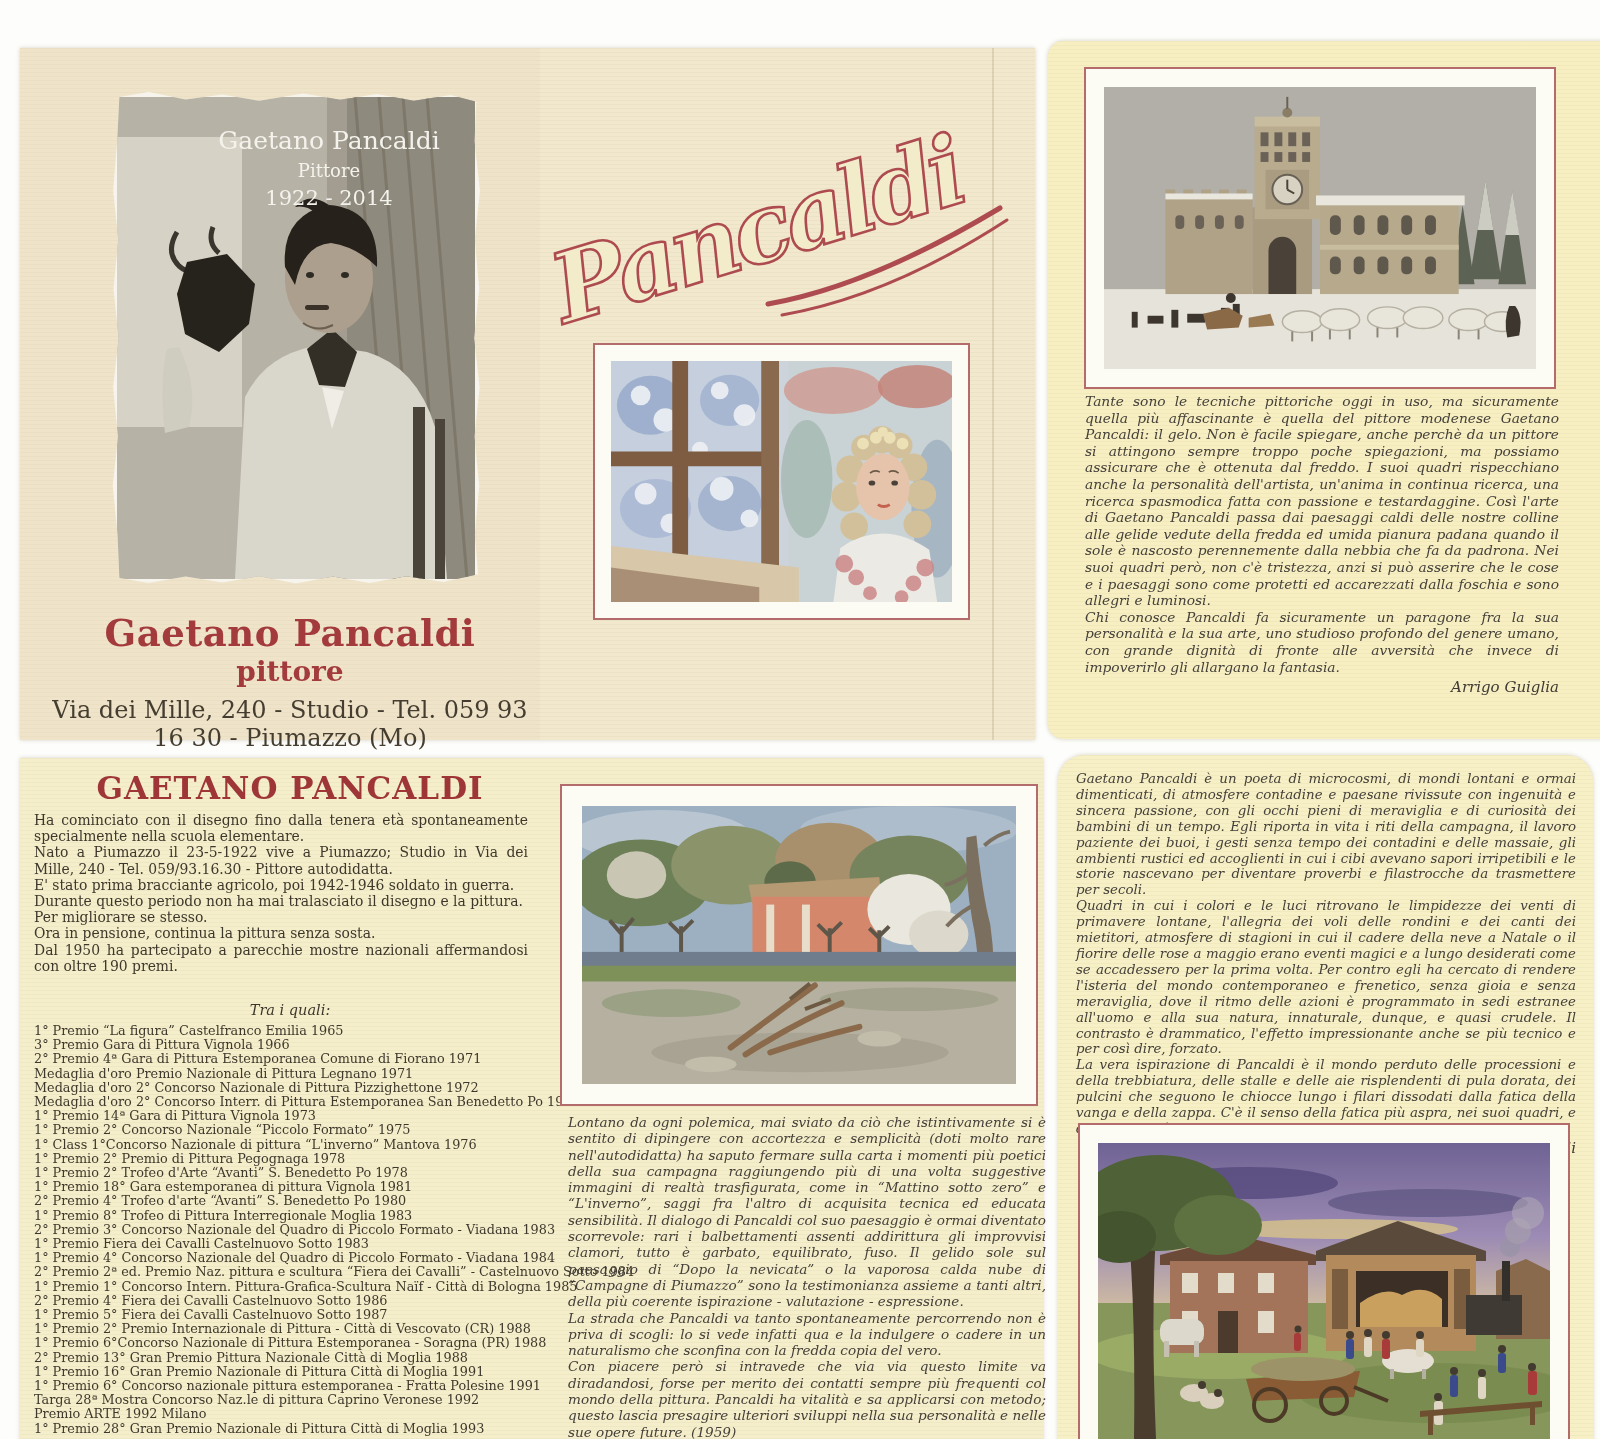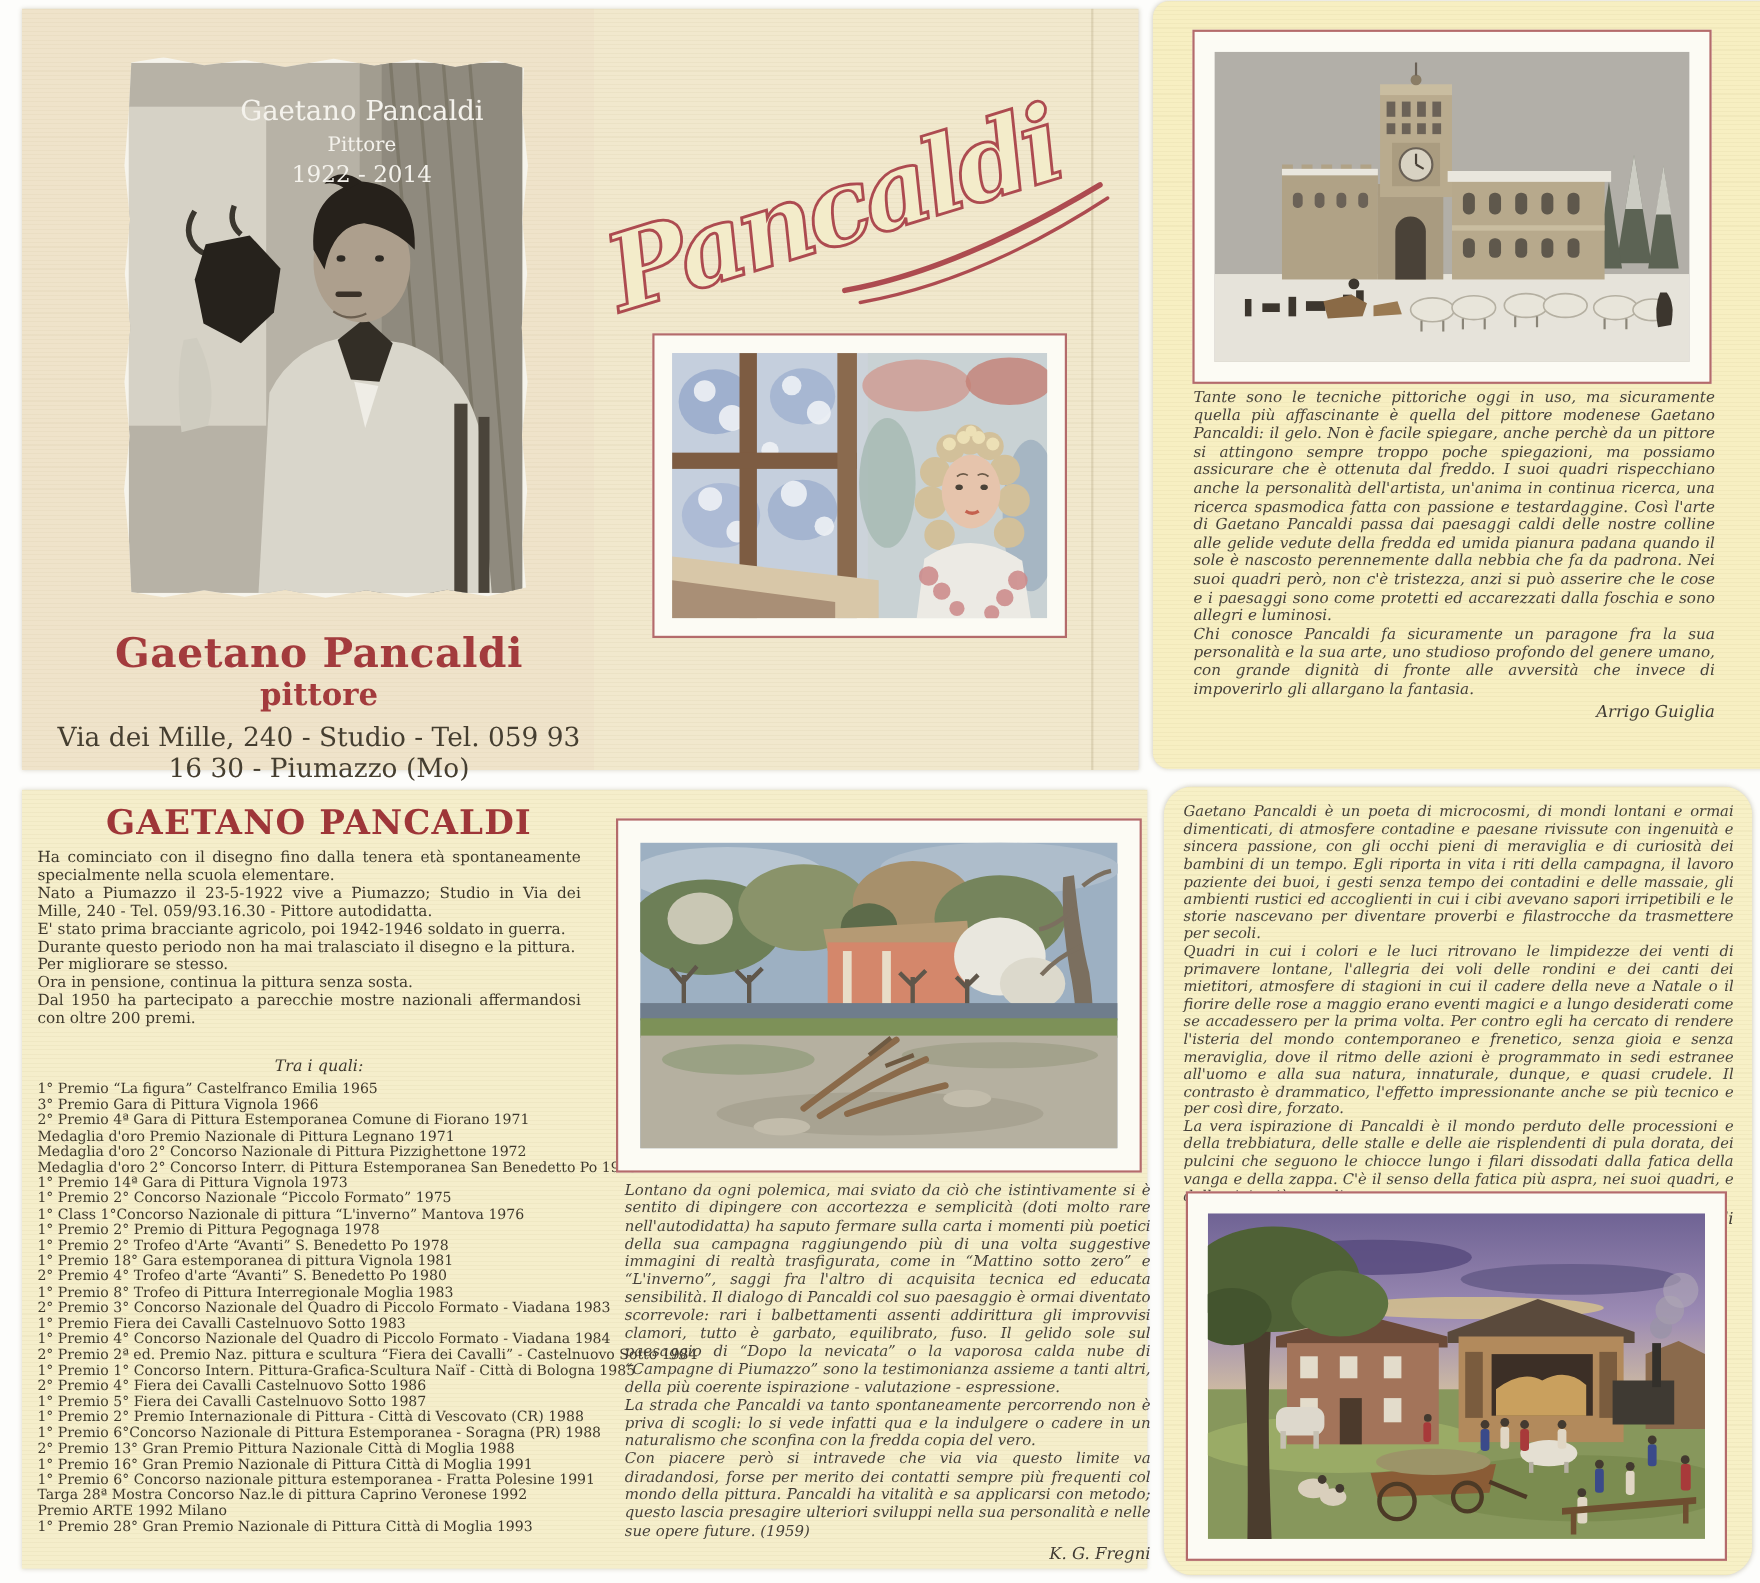--- a/index.html
+++ b/index.html
@@ -1,20 +1,20 @@
 <!DOCTYPE html>
 <html><head>
 <meta charset="utf-8">
 <title>Gaetano Pancaldi — pittore</title>
 <style>
   html,body{margin:0;padding:0;background:#ffffff;}
   #stage{position:relative;width:1600px;height:1439px;background:#fdfdfb;overflow:hidden;
          font-family:"DejaVu Serif","Liberation Serif",serif;color:#403a2e;}
   .sheet{position:absolute;box-shadow:0 0 4px rgba(90,80,40,.25);
-         background-image:repeating-linear-gradient(to bottom, rgba(130,115,55,.05) 0 1px, rgba(0,0,0,0) 1px 4px);}
+         background-image:repeating-linear-gradient(to bottom, rgba(130,115,55,.05) 0 1px, rgba(0,0,0,0) 1px 4px);margin-top:40px;}
   .sheet1{left:20px;top:8px;width:1015px;height:692px;background-color:#f1e8cd;}
   .sheet2{left:1048px;top:1px;width:622px;height:698px;background-color:#f7efc2;border-radius:15px;}
   .sheet3{left:20px;top:718px;width:1023px;height:708px;background-color:#f5eecb;}
   .sheet4{left:1058px;top:715px;width:535px;height:717px;background-color:#f7f0c6;border-radius:26px;}
   .pink-tint{position:absolute;left:0;top:0;width:520px;height:692px;background:rgba(232,204,190,.18);pointer-events:none;}
   .fold{position:absolute;top:0;width:2px;height:100%;background:rgba(150,130,90,.22);}
 
   .photo{position:absolute;left:92px;top:44px;width:368px;height:492px;background:#f6f4ec;
          clip-path:polygon(2% 1%,10% 0%,20% 1.5%,30% .5%,40% 1.8%,52% .3%,62% 1.6%,72% .4%,82% 1.8%,92% .6%,99% 2%,98.5% 10%,100% 20%,98.6% 30%,99.8% 40%,98.4% 50%,99.9% 60%,98.5% 70%,99.8% 80%,98.6% 90%,99.5% 98%,90% 99.6%,80% 98.4%,70% 99.8%,60% 98.5%,50% 99.9%,40% 98.4%,30% 99.7%,20% 98.5%,10% 99.8%,2% 98.8%,1.5% 90%,.2% 80%,1.6% 70%,.3% 60%,1.8% 50%,.4% 40%,1.7% 30%,.3% 20%,1.4% 10%);}
   .photo svg{position:absolute;left:5px;top:5px;width:358px;height:482px;}
@@ -299,21 +299,21 @@
 
   <div class="sheet sheet3">
     <div class="bio-head">GAETANO PANCALDI</div>
     <div class="bio">
         <p>Ha cominciato con il disegno fino dalla tenera età spontaneamente specialmente nella scuola elementare.</p>
         <p>Nato a Piumazzo il 23-5-1922 vive a Piumazzo; Studio in Via dei Mille, 240 - Tel. 059/93.16.30 - Pittore autodidatta.</p>
         <p>E' stato prima bracciante agricolo, poi 1942-1946 soldato in guerra.</p>
         <p>Durante questo periodo non ha mai tralasciato il disegno e la pittura.</p>
         <p>Per migliorare se stesso.</p>
         <p>Ora in pensione, continua la pittura senza sosta.</p>
-        <p>Dal 1950 ha partecipato a parecchie mostre nazionali affermandosi con oltre 200 premi.</p>
+        <p>Dal 1950 ha partecipato a parecchie mostre nazionali affermandosi con oltre 190 premi.</p>
       </div>
     <div class="prize-intro">Tra i quali:</div>
     <div class="prizes">
         <div>1° Premio “La figura” Castelfranco Emilia 1965</div>
         <div>3° Premio Gara di Pittura Vignola 1966</div>
         <div>2° Premio 4ª Gara di Pittura Estemporanea Comune di Fiorano 1971</div>
         <div>Medaglia d'oro Premio Nazionale di Pittura Legnano 1971</div>
         <div>Medaglia d'oro 2° Concorso Nazionale di Pittura Pizzighettone 1972</div>
         <div>Medaglia d'oro 2° Concorso Interr. di Pittura Estemporanea San Benedetto Po 1973</div>
         <div>1° Premio 14ª Gara di Pittura Vignola 1973</div>

